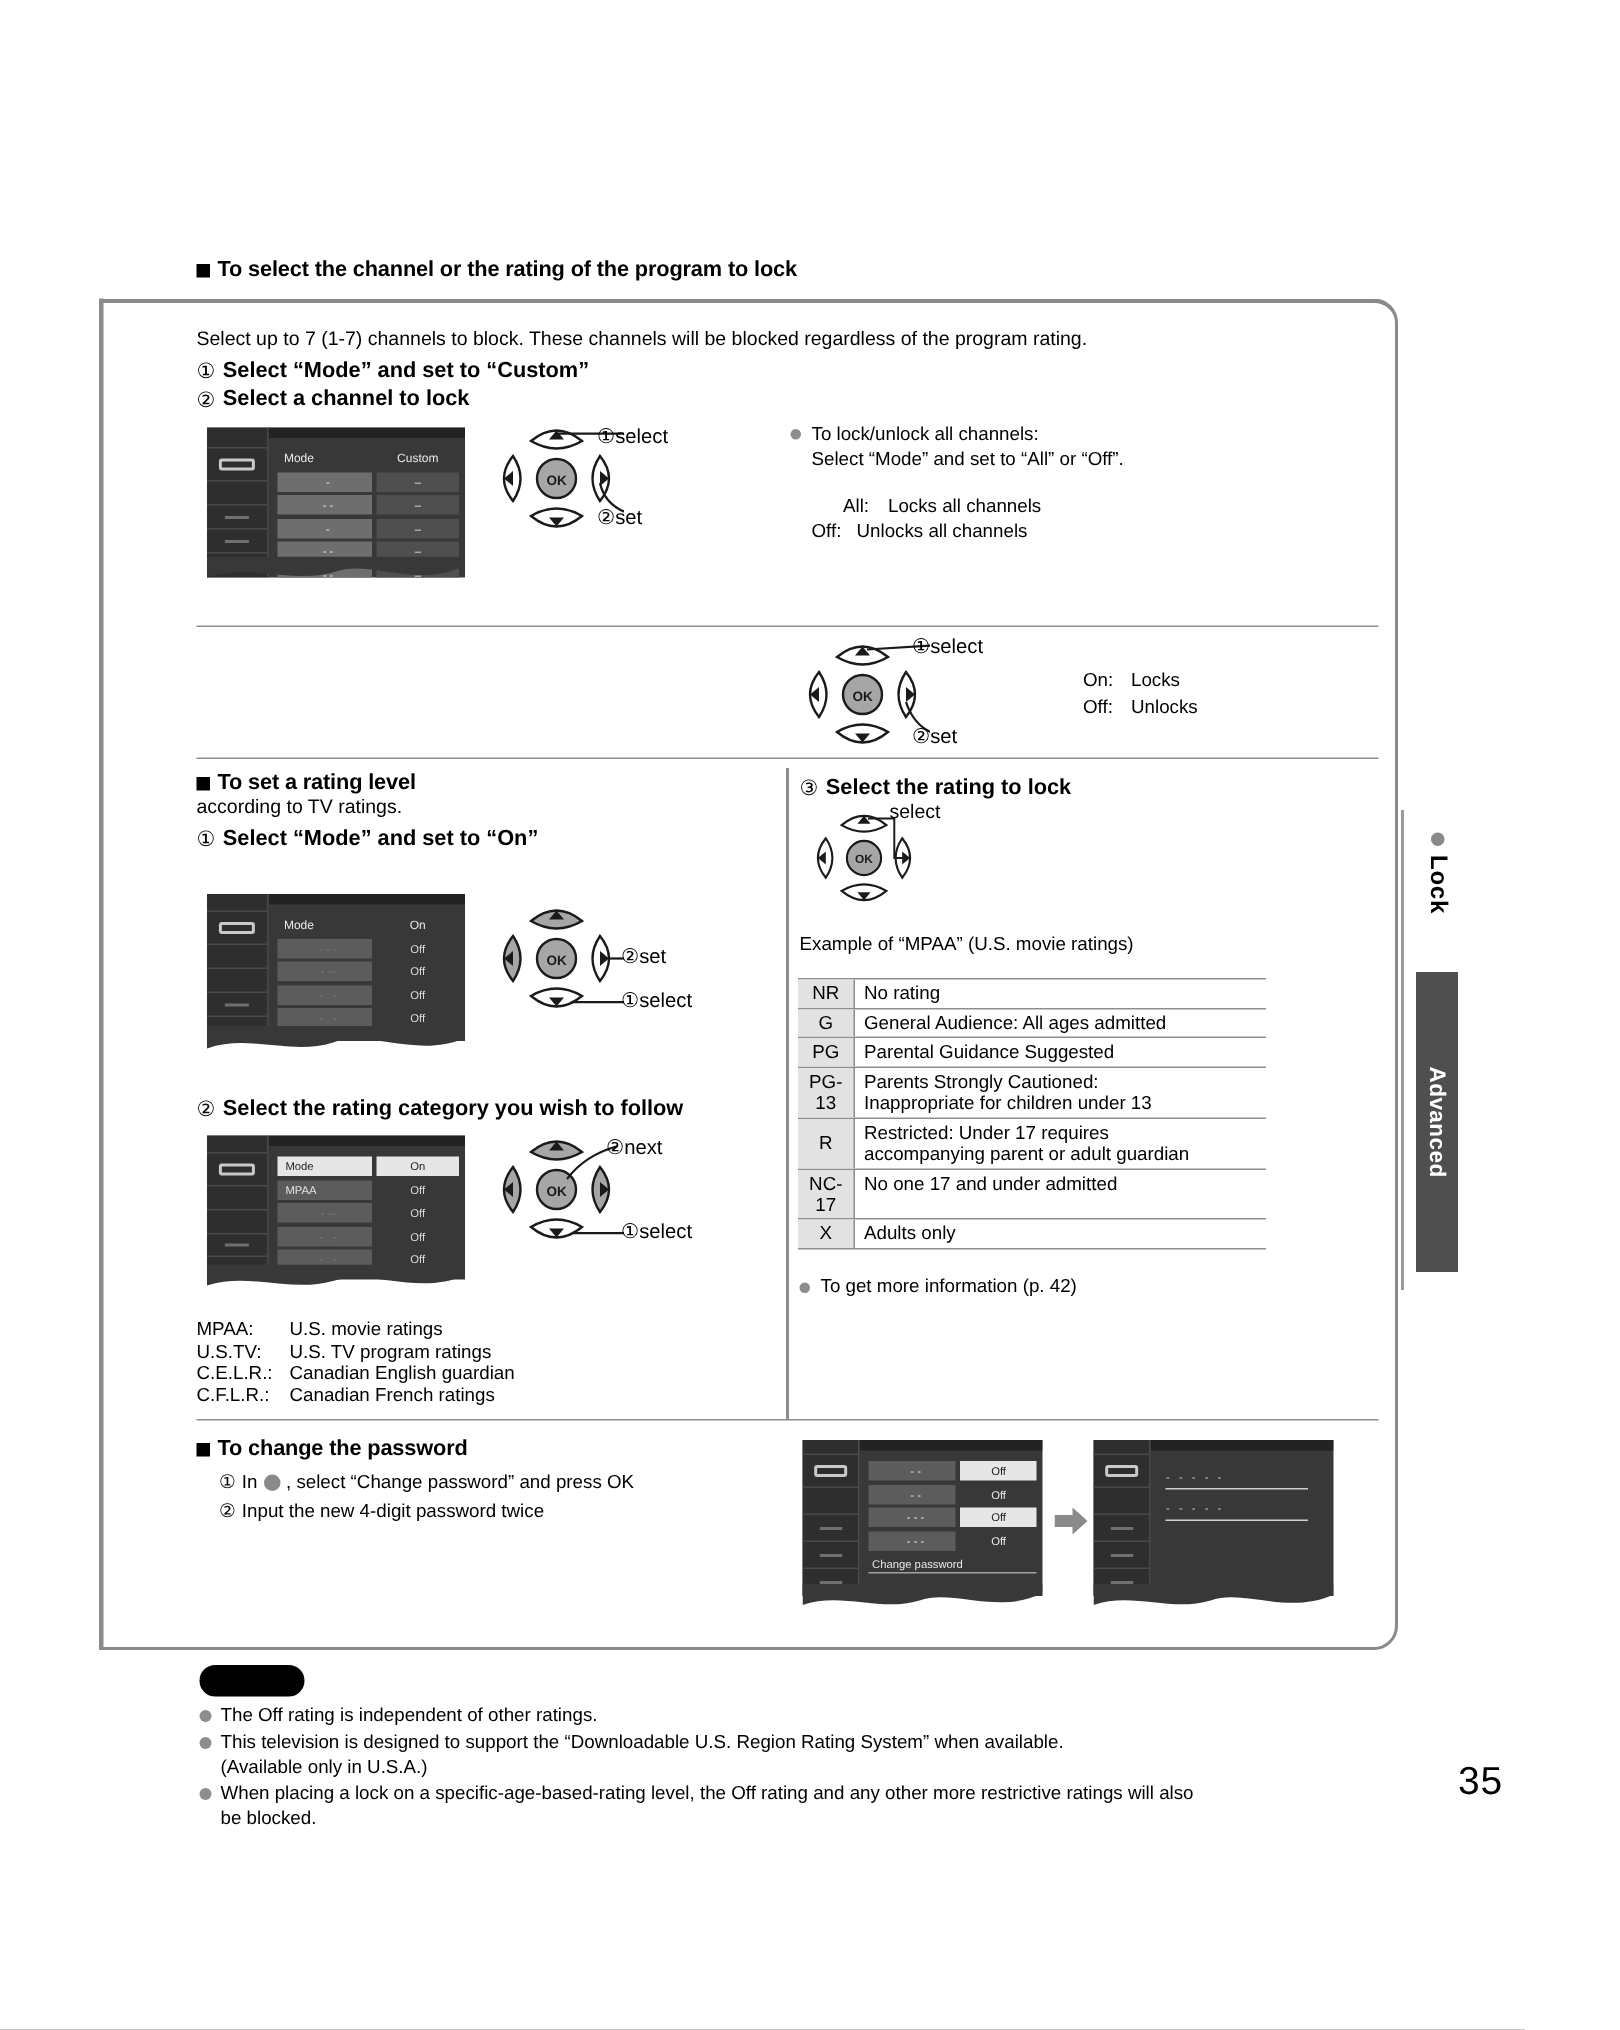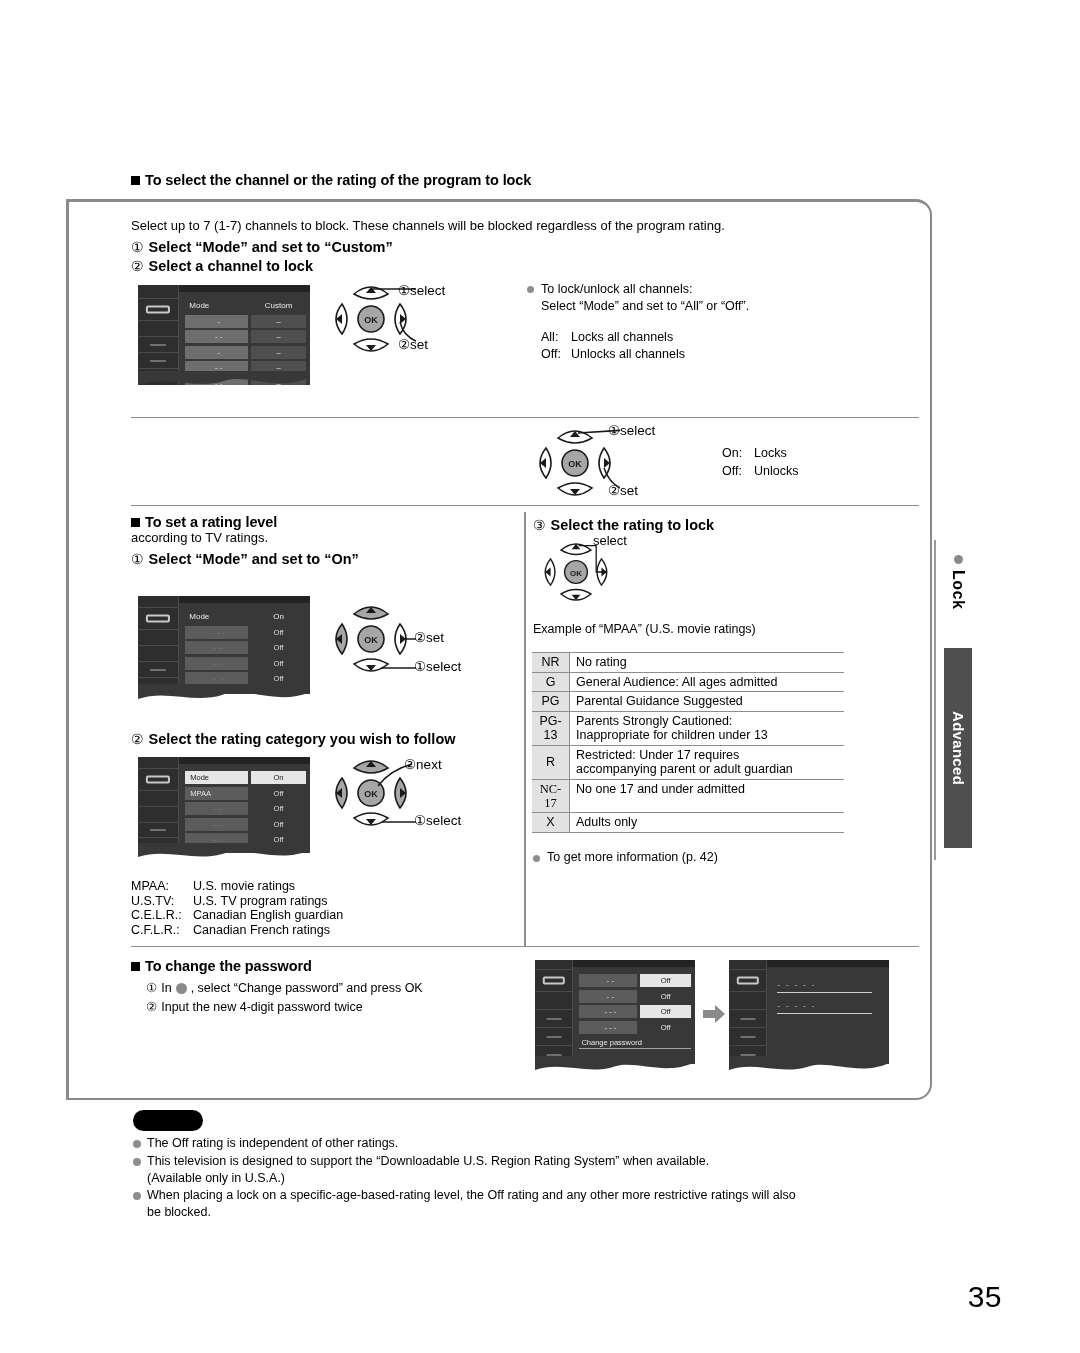--- a/index.html
+++ b/index.html
@@ -129,21 +129,21 @@
     position:absolute; left:944px; top:648px; width:28px; height:200px;
     background:#4f4f4f; color:#fff;
     display:flex; align-items:center; justify-content:center;
   }
   #side-advanced .sa-txt {
     writing-mode:vertical-rl; font-size:15px; font-weight:bold; letter-spacing:0.3px;
   }
   #side-rule { position:absolute; left:934px; top:540px; width:1.5px; height:320px; background:#9a9a9a; }
 
   #page-number {
-    position:absolute; right:78px; top:1280px; font-size:30px; letter-spacing:0.5px;
+    position:absolute; right:78px; top:1172px; font-size:26px; letter-spacing:0.5px;
   }
 
   .bullet-dot { display:inline-block; width:7px; height:7px; border-radius:50%; background:#8d8d8d; }
   .arrow-right { position:absolute; }
 </style>
 </head>
 <body>
 
 <div class="page">
 
@@ -247,21 +247,21 @@
   <div style="position:absolute;left:527px;top:281px;width:320px;">
     <div style="display:flex;gap:7px;font-size:12.5px;line-height:1.35;">
       <span class="bullet-dot" style="margin-top:5px;flex:0 0 7px;"></span>
       <span>
         <span>To lock/unlock all channels:</span><br>
         <span>Select “Mode” and set to “All” or “Off”.</span>
       </span>
     </div>
     <div style="margin-top:14px;margin-left:14px;font-size:12.5px;line-height:1.38;">
       <div style="display:flex;">
-          <span style="flex:0 0 30px;">All:</span>
+          <span style="flex:0 0 30px;margin-left:21px;">All:</span>
           <span>Locks all channels</span>
         </div>
       <div style="display:flex;">
           <span style="flex:0 0 30px;">Off:</span>
           <span>Unlocks all channels</span>
         </div>
     </div>
   </div>
 
   <div class="hr" style="left:131px;top:417px;width:788px;"></div>
@@ -523,21 +523,21 @@
 13</div>
         <div class="rt-desc" style="white-space:pre-line;">Parents Strongly Cautioned:
 Inappropriate for children under 13</div>
       </div>
     <div class="rt-row">
         <div class="rt-code">R</div>
         <div class="rt-desc" style="white-space:pre-line;">Restricted:  Under 17 requires
 accompanying parent or adult guardian</div>
       </div>
     <div class="rt-row">
-        <div class="rt-code" style="white-space:pre-line;font-family:Liberation Serif, serif;">NC-
+        <div class="rt-code" style="white-space:pre-line;">NC-
 17</div>
         <div class="rt-desc">No one 17 and under admitted</div>
       </div>
     <div class="rt-row">
         <div class="rt-code">X</div>
         <div class="rt-desc">Adults only</div>
       </div>
   </div>
 
   <div style="position:absolute;left:533px;top:850px;display:flex;gap:7px;font-size:12.5px;">

